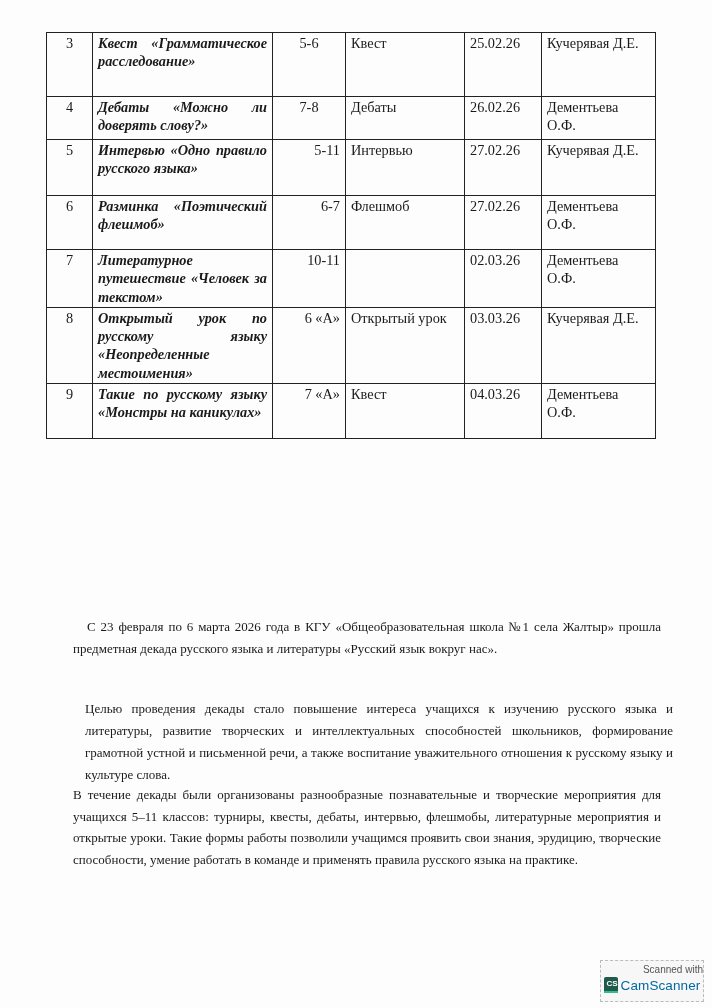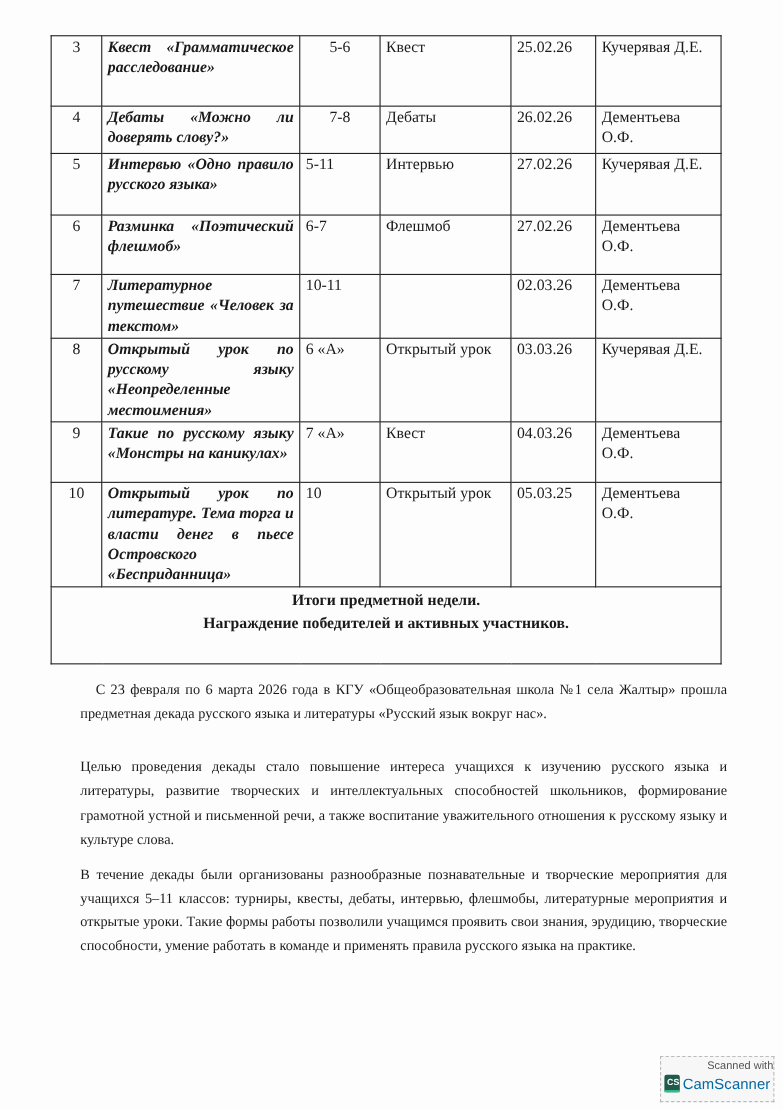--- a/index.html
+++ b/index.html
@@ -24,21 +24,21 @@
     }
     .table col.c-num { width: 46px; }
     .table col.c-title { width: 180px; }
     .table col.c-grade { width: 73px; }
     .table col.c-form { width: 119px; }
     .table col.c-date { width: 77px; }
     .table col.c-resp { width: 114px; }
     .c-num-cell { text-align: center; }
     .c-title-cell { font-weight: bold; font-style: italic; text-align: justify; text-align-last: left; }
     .c-grade-cell { text-align: center; }
-    .c-grade-cell.center { text-align: left; }
+    .c-grade-cell.center { text-align: right; }
     .summary-cell { text-align: center; font-weight: bold; padding-top: 2px !important; height: 66px; }
     .summary-line { display: block; line-height: 21px; }
 
     .paragraph {
       position: absolute; left: 73px; width: 588px;
       font-size: 13px; line-height: 22px;
       text-align: justify;
     }
     .p1 { top: 616px; text-indent: 14px; }
     .p2 { top: 686px; }
@@ -126,39 +126,25 @@
       <td>Кучерявая Д.Е.</td>
     </tr>
     <tr style="height:55px">
       <td class="c-num-cell">9</td>
       <td class="c-title-cell">Такие по русскому языку «Монстры на каникулах»</td>
       <td class="c-grade-cell center">7 «А»</td>
       <td>Квест</td>
       <td>04.03.26</td>
       <td>Дементьева О.Ф.</td>
     </tr>
-    <tr style="height:92px">
-      <td class="c-num-cell">10</td>
-      <td class="c-title-cell">Открытый урок по литературе. Тема торга и власти денег в пьесе Островского «Бесприданница»</td>
-      <td class="c-grade-cell center">10</td>
-      <td>Открытый урок</td>
-      <td>05.03.25</td>
-      <td>Дементьева О.Ф.</td>
-    </tr>
-    <tr>
-      <td colspan="6" class="summary-cell">
-        <span class="summary-line">Итоги  предметной недели.</span>
-        <span class="summary-line">Награждение победителей и активных участников.</span>
-      </td>
-    </tr>
   </tbody>
 </table>
 
 <p class="paragraph p1" style="margin:0">С 23 февраля по 6 марта 2026 года в КГУ «Общеобразовательная школа №1 села Жалтыр» прошла предметная декада русского языка и литературы «Русский язык вокруг нас».</p>
-<p class="paragraph p2" style="margin:0">Целью проведения декады стало повышение интереса учащихся к изучению русского языка и литературы, развитие творческих и интеллектуальных способностей школьников, формирование грамотной устной и письменной речи, а также воспитание уважительного отношения к русскому языку и культуре слова.</p>
+<p class="paragraph p2" style="margin:12px">Целью проведения декады стало повышение интереса учащихся к изучению русского языка и литературы, развитие творческих и интеллектуальных способностей школьников, формирование грамотной устной и письменной речи, а также воспитание уважительного отношения к русскому языку и культуре слова.</p>
 <p class="paragraph p3" style="margin:0">В течение декады были организованы разнообразные познавательные и творческие мероприятия для учащихся 5–11 классов: турниры, квесты, дебаты, интервью, флешмобы, литературные мероприятия и открытые уроки. Такие формы работы позволили учащимся проявить свои знания, эрудицию, творческие способности, умение работать в команде и применять правила русского языка на практике.</p>
 
 <div class="cs-badge">
   <span class="cs-scanned">Scanned with</span>
   <div class="cs-row">
     <span class="cs-logo">CS</span>
     <span class="cs-name">CamScanner</span>
   </div>
 </div>
 

